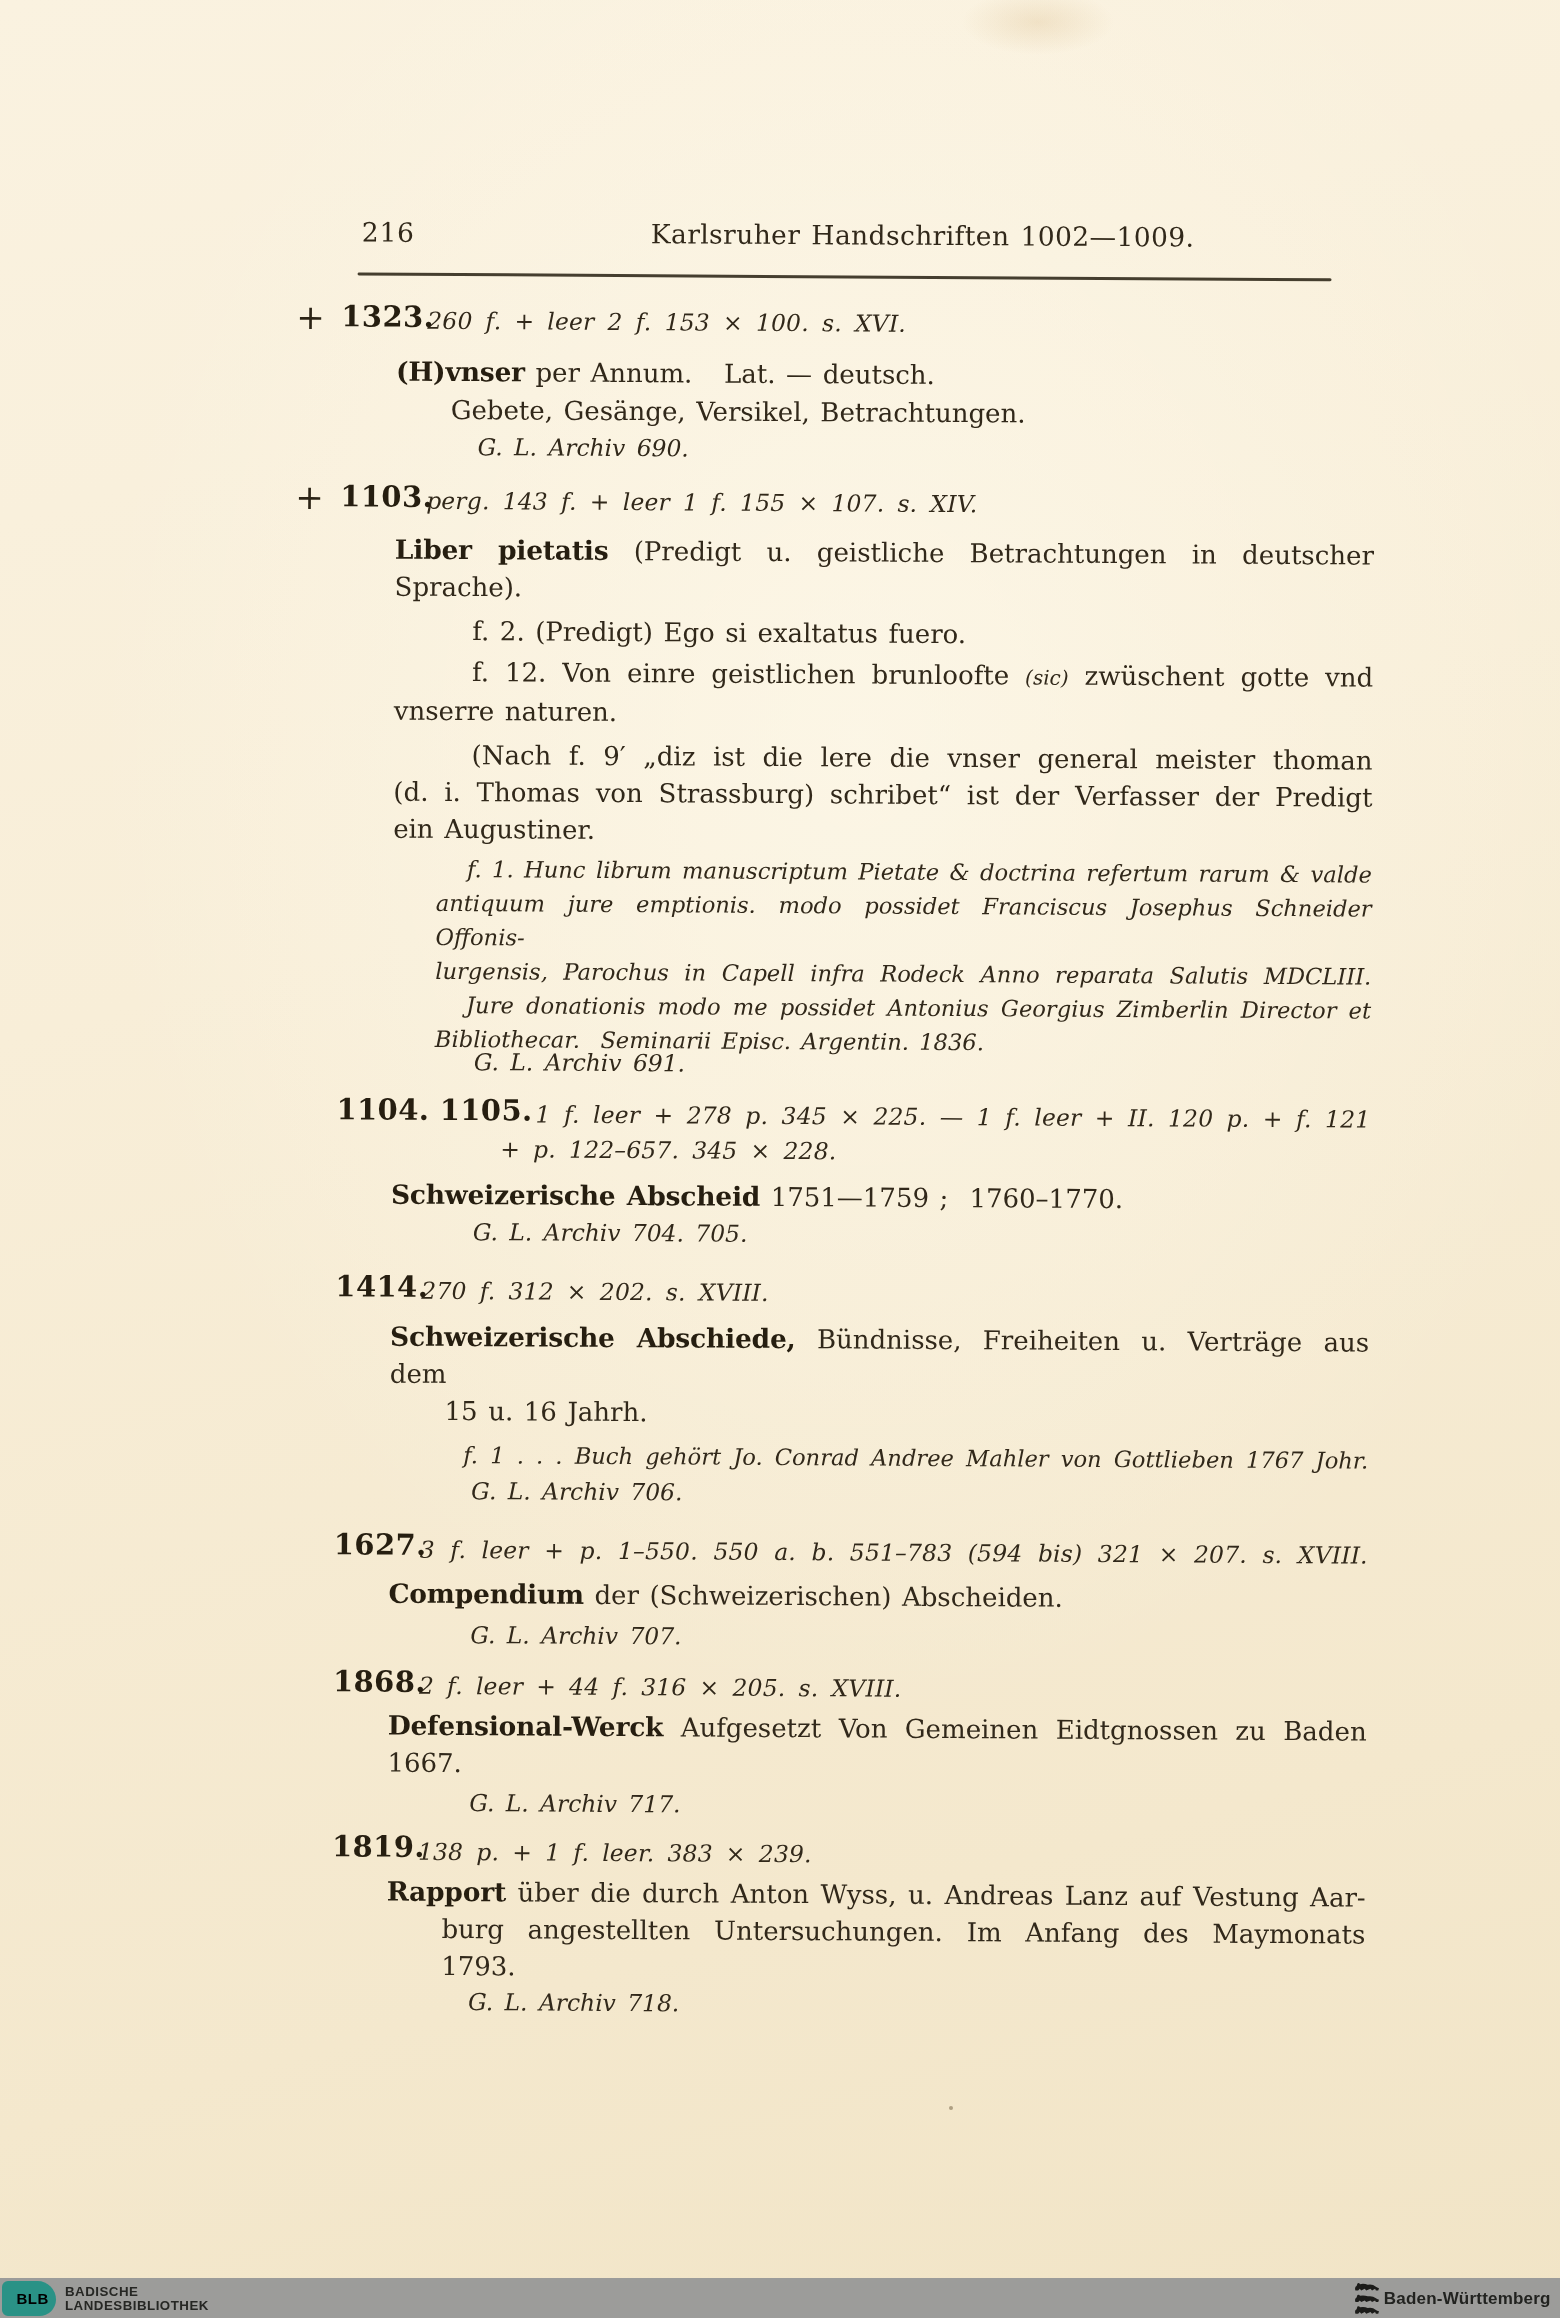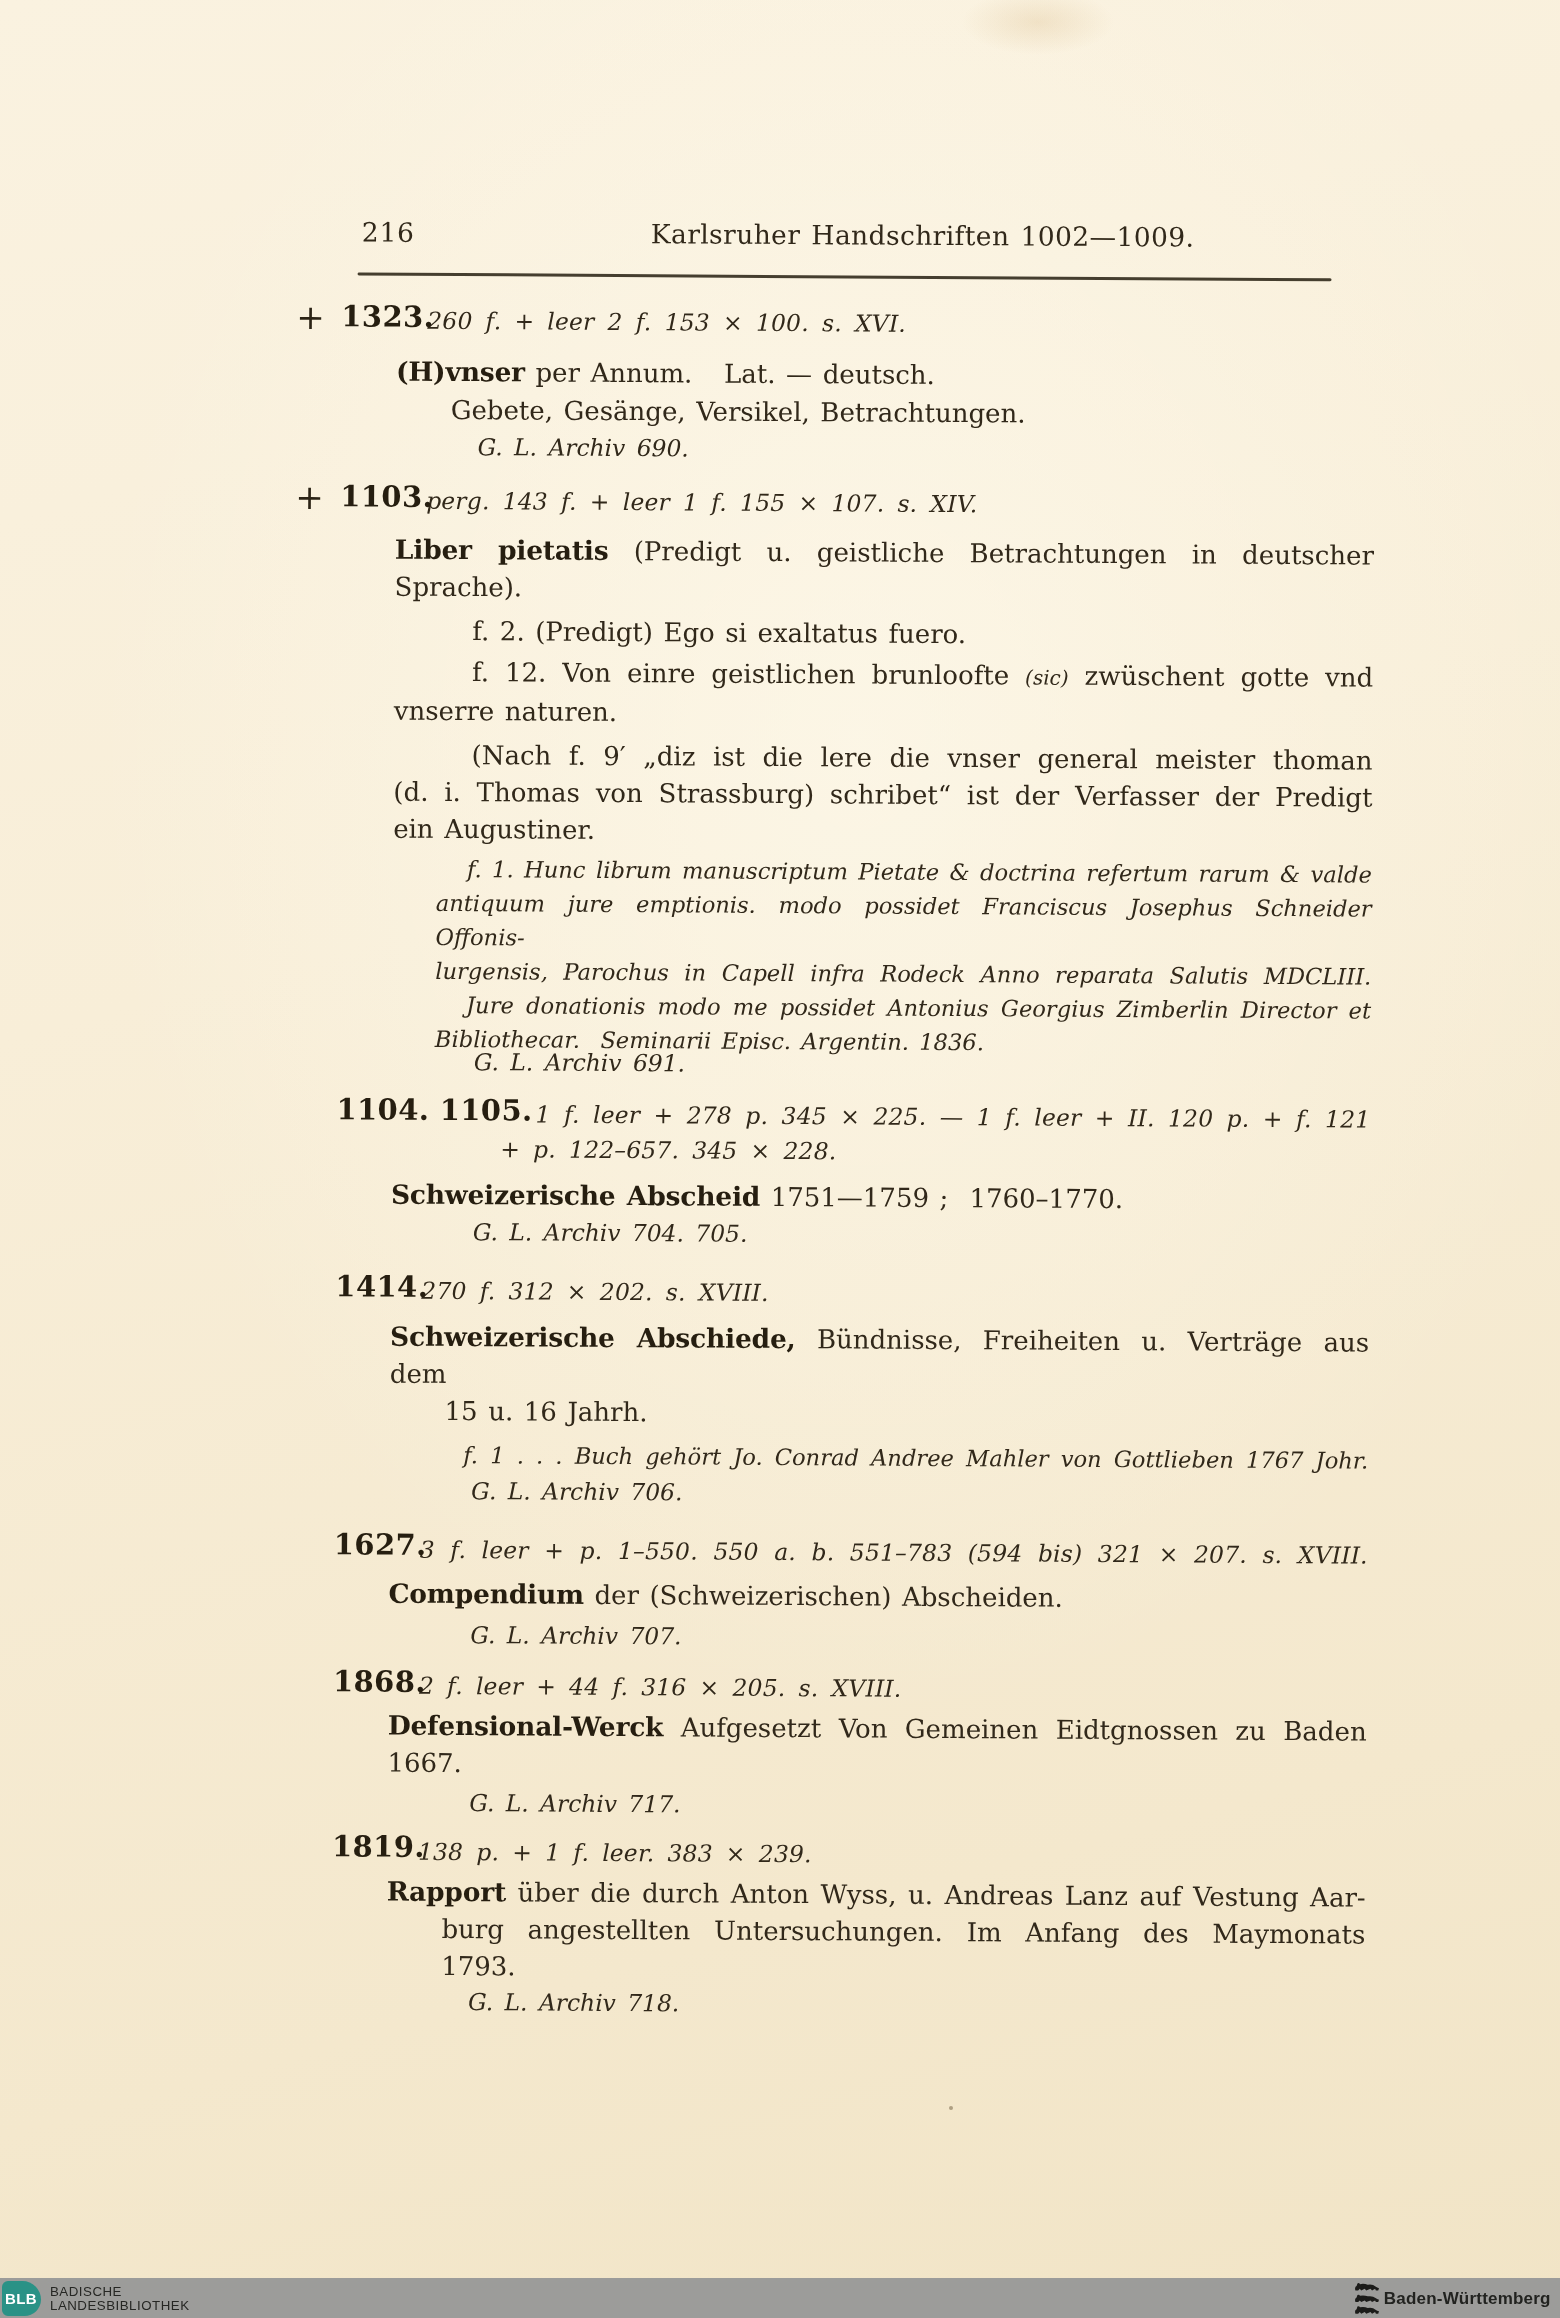--- a/index.html
+++ b/index.html
@@ -39,22 +39,22 @@
   .prov .ind40{padding-left:31px;}
   .arch{font-style:italic;font-size:23.4px;line-height:34px;margin-left:82px;word-spacing:3.9px;}
 
   .speck{position:absolute;left:949px;top:2106px;width:3.9px;height:3.9px;border-radius:50%;background:rgba(92,74,44,.45);}
 
   .footer{position:absolute;left:0;right:0;bottom:0;height:41px;background:#9c9c9a;
     display:flex;align-items:center;justify-content:space-between;
     font-family:"Liberation Sans","DejaVu Sans",sans-serif;}
   .fleft{display:flex;align-items:center;height:100%;}
   .blb-badge{width:39px;height:35px;margin-left:1.6px;background:#2a9286;border-radius:6.2px 19px 17px 6.2px;
-    display:flex;align-items:center;justify-content:center;color:#ffffff;font-weight:bold;font-size:15px;letter-spacing:0.4px;}
-  .blb-name{margin-left:9.4px;font-weight:normal;color:#262724;font-size:13.3px;line-height:14px;letter-spacing:0.5px;}
+    display:flex;align-items:center;justify-content:flex-start;color:#000000;font-weight:bold;font-size:15px;letter-spacing:0.4px;padding-left:15px;}
+  .blb-name{margin-left:9.4px;font-weight:bold;color:#262724;font-size:13.3px;line-height:14px;letter-spacing:0.5px;}
   .fright{display:flex;align-items:center;margin-right:9.4px;gap:4px;}
   .lions{display:block;}
   .bw-label{font-weight:bold;color:#222320;font-size:17px;letter-spacing:0.2px;}
 </style>
 </head>
 <body>
 
 <div class="scan">
   <div class="pagenum" data-bind="page.number">216</div>
   <div class="runhead" data-bind="page.header">Karlsruher Handschriften 1002—1009.</div>

